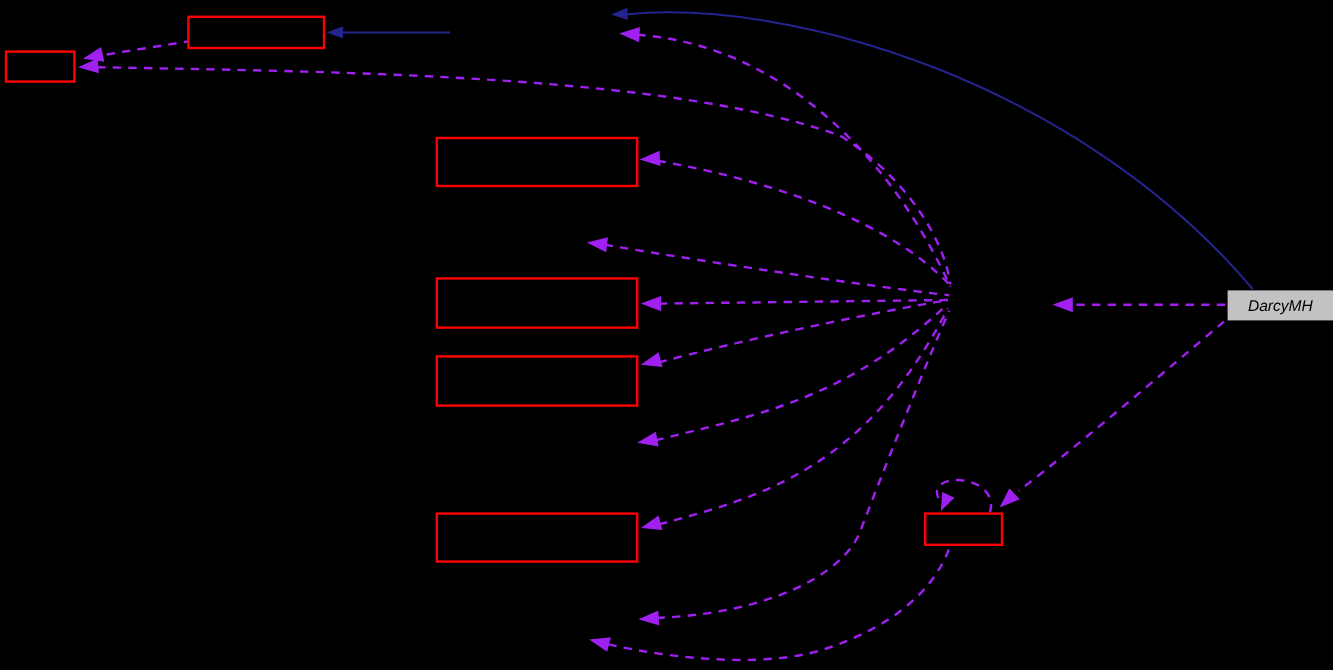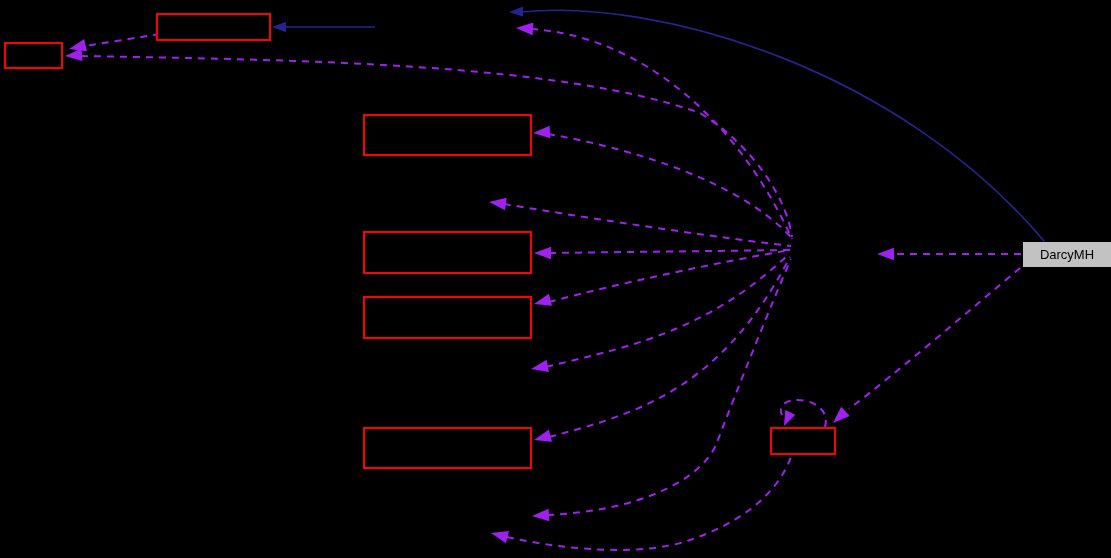--- a/index.html
+++ b/index.html
@@ -7,20 +7,21 @@
     padding: 0;
     background: #000000;
     font-family: "Liberation Sans", "DejaVu Sans", sans-serif;
   }
   .stage {
     position: relative;
     width: 1111px;
     height: 558px;
     background: #000000;
     overflow: hidden;
+    font-style: italic;
   }
   svg { display: block; }
   .edge-solid  { fill: none; stroke-width: 1.7px; }
   .edge-dashed { fill: none; stroke-width: 2px; stroke-dasharray: 7 6; }
   .graph-node-label {
     font-family: "Liberation Sans", "DejaVu Sans", sans-serif;
     font-size: 13px;
   }
 </style>
 </head>

